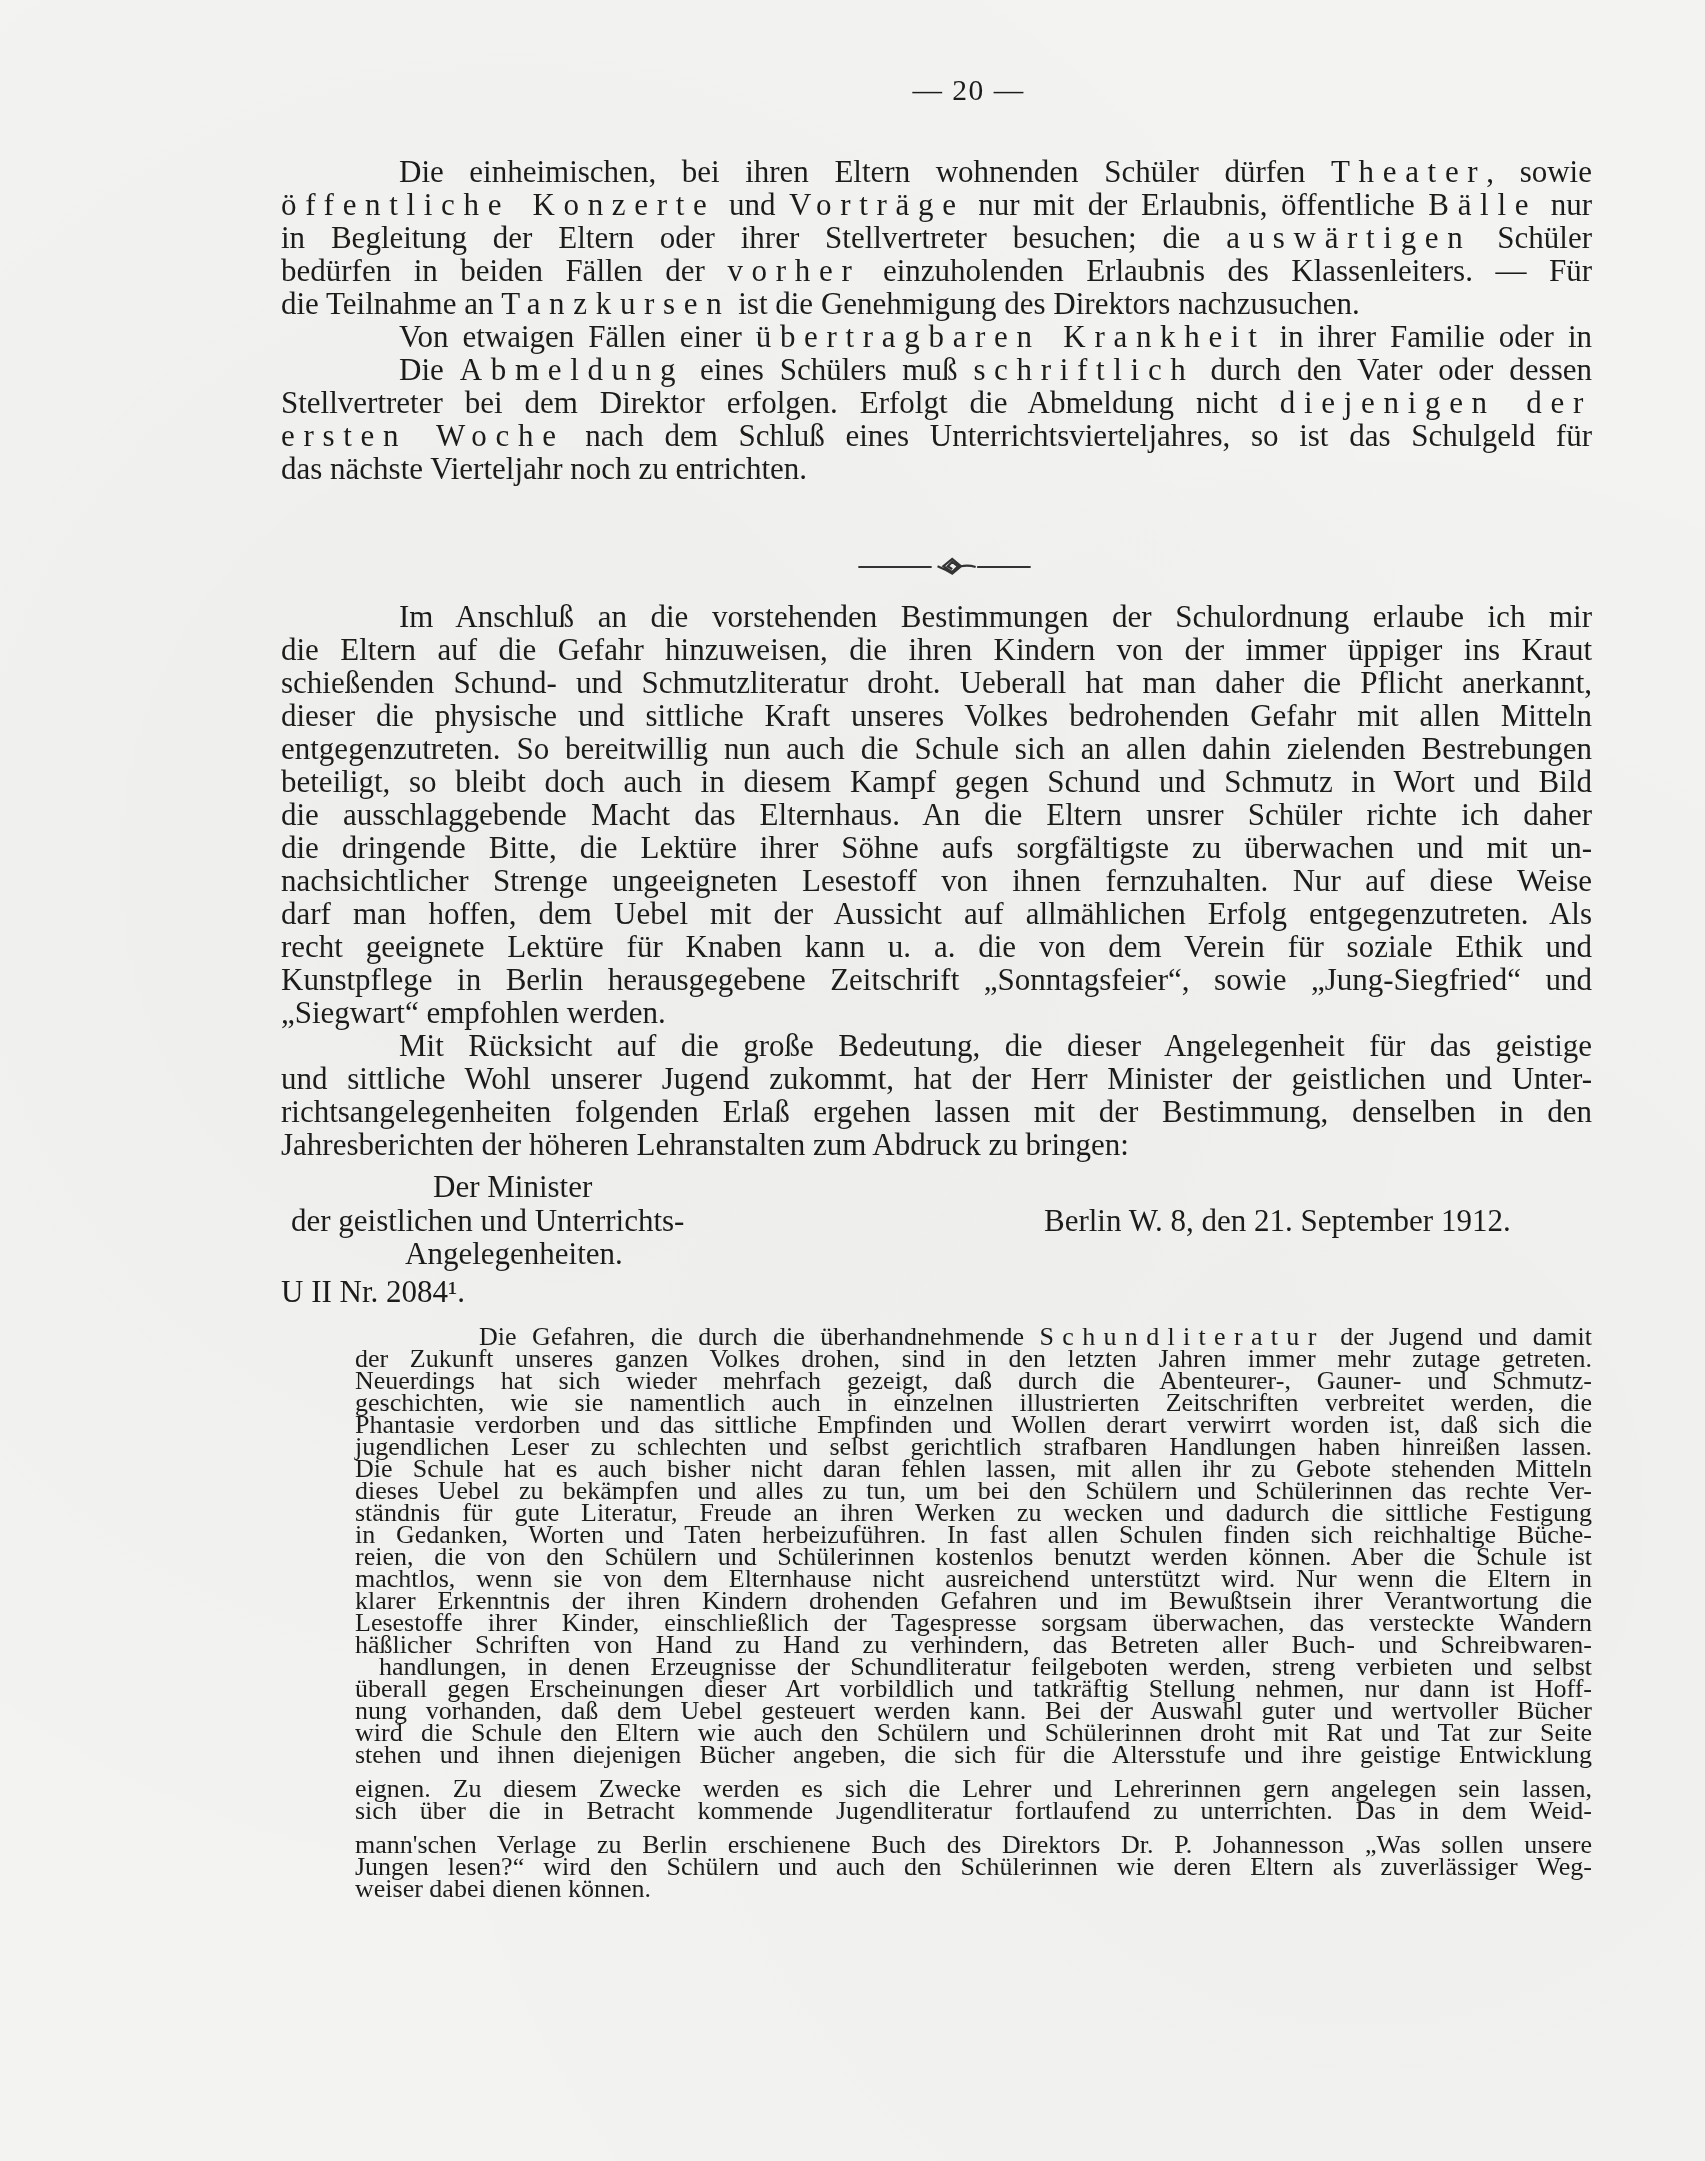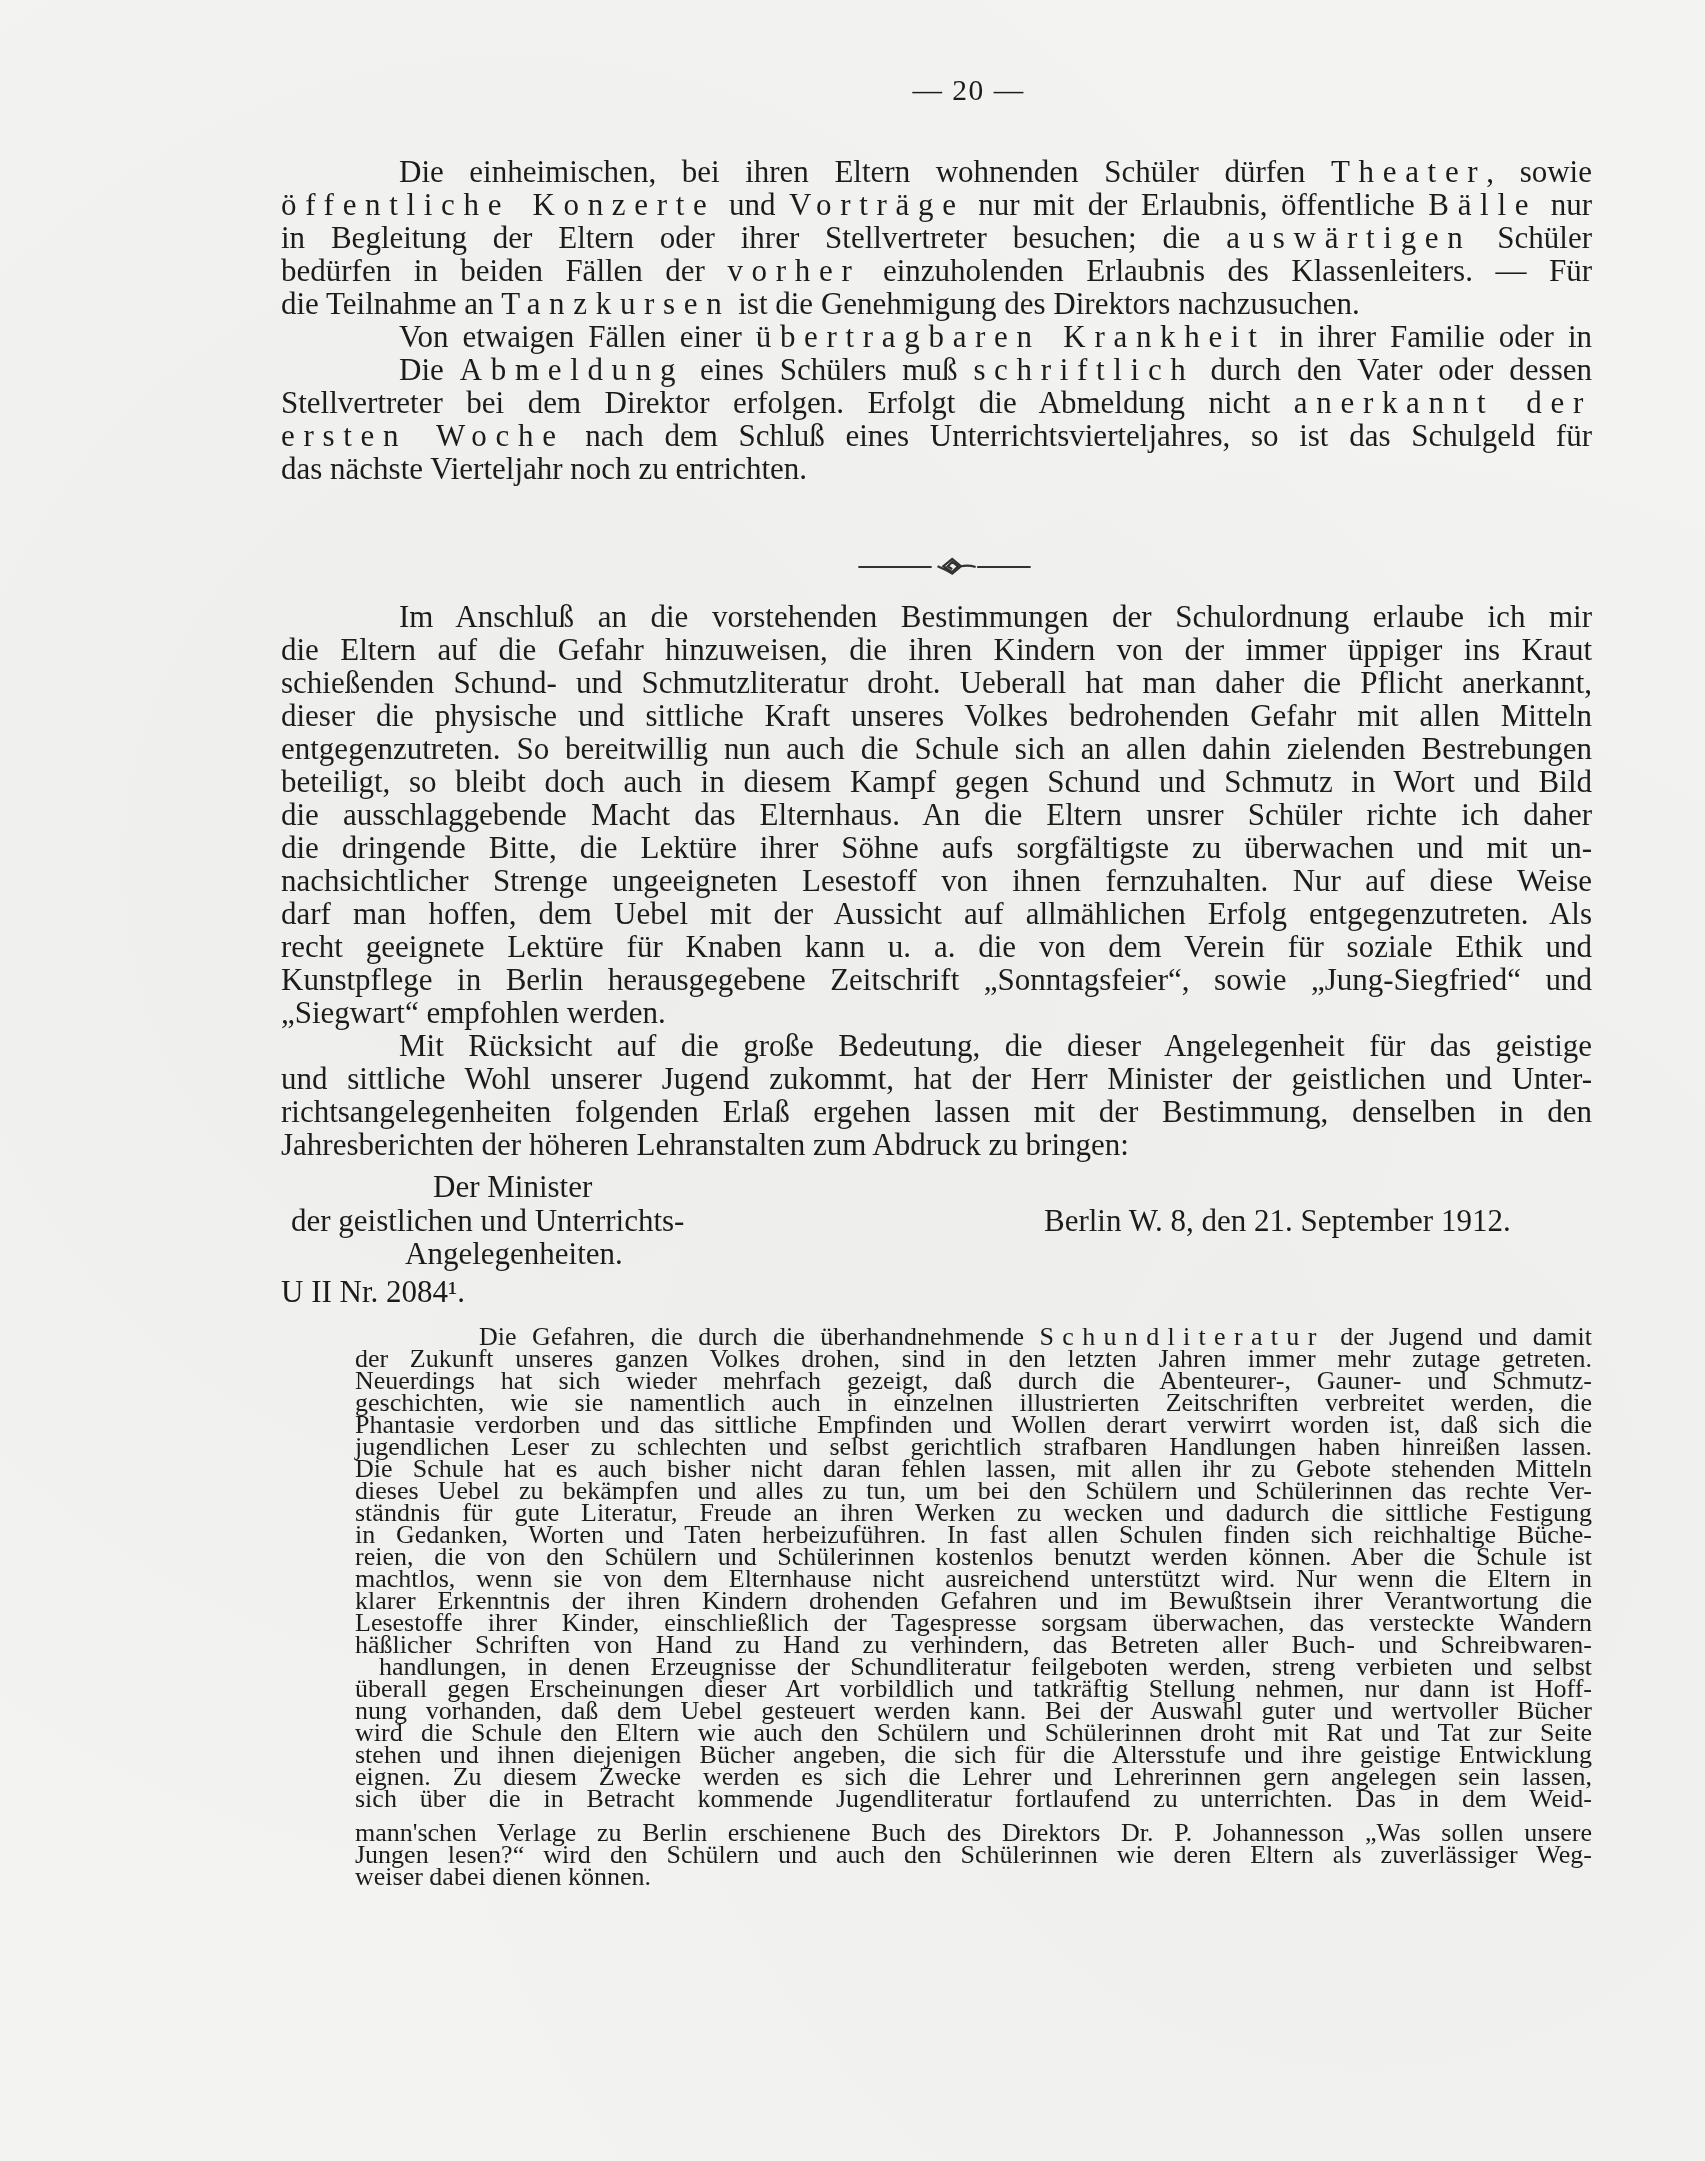--- a/index.html
+++ b/index.html
@@ -50,21 +50,21 @@
   <div class="pagenum">— 20 —</div>
 
   <div class="block main" style="top:155px;">
       <span class="line indent" style="display: block; width: auto;"><span>Die einheimischen, bei ihren Eltern  wohnenden Schüler dürfen </span><span class="sp">Theater</span><span>, sowie</span></span>
       <span class="line" style="display: block; width: auto;"><span class="sp">öffentliche Konzerte</span><span> und </span><span class="sp">Vorträge</span><span> nur mit der Erlaubnis, öffentliche </span><span class="sp">Bälle</span><span> nur</span></span>
       <span class="line" style="display: block; width: auto;"><span>in Begleitung der Eltern oder ihrer Stellvertreter besuchen; die </span><span class="sp">auswärtigen</span><span> Schüler</span></span>
       <span class="line" style="display: block; width: auto;"><span>bedürfen in beiden Fällen der </span><span class="sp">vorher</span><span> einzuholenden Erlaubnis des Klassenleiters. — Für</span></span>
       <span class="line last" style="display: block; width: auto;"><span>die Teilnahme an </span><span class="sp">Tanzkursen</span><span> ist die Genehmigung des Direktors nachzusuchen.</span></span>
       <span class="line indent" style="display: block; width: auto;"><span>Von etwaigen Fällen einer </span><span class="sp">übertragbaren Krankheit</span><span> in ihrer Familie oder in</span></span>
       <span class="line indent" style="display: block; width: auto;"><span>Die </span><span class="sp">Abmeldung</span><span> eines Schülers muß </span><span class="sp">schriftlich</span><span> durch den Vater oder dessen</span></span>
-      <span class="line" style="display: block; width: auto;"><span>Stellvertreter bei dem Direktor erfolgen.  Erfolgt die Abmeldung nicht </span><span class="sp">anerkannt der</span></span>
+      <span class="line" style="display: block; width: auto;"><span>Stellvertreter bei dem Direktor erfolgen.  Erfolgt die Abmeldung nicht </span><span class="sp">diejenigen der</span></span>
       <span class="line" style="display: block; width: auto;"><span class="sp">ersten Woche</span><span> nach dem Schluß eines Unterrichtsvierteljahres, so ist das Schulgeld für</span></span>
       <span class="line last" style="display: block; width: auto;"><span>das nächste Vierteljahr noch zu entrichten.</span></span>
     </div>
 
   <svg class="divider" viewBox="0 0 235 30">
     <line x1="0" y1="15" x2="100" y2="15" stroke="#333" stroke-width="2.5"></line>
     <g>
       <path d="M108 14 Q118 18 128 24 L140 14 L128 4 L116 14 L128 22 L136 14 L128 8 L122 14 L128 18" fill="none" stroke="#333" stroke-width="3"></path>
       <path d="M140 14 Q150 12 160 15" fill="none" stroke="#333" stroke-width="3"></path>
     </g>
@@ -111,20 +111,20 @@
       <span class="line" style="display: block; width: auto;"><span>reien, die von den Schülern und Schülerinnen kostenlos benutzt werden können.  Aber die Schule ist</span></span>
       <span class="line" style="display: block; width: auto;"><span>machtlos, wenn sie von dem Elternhause nicht ausreichend unterstützt wird.  Nur wenn die Eltern in</span></span>
       <span class="line" style="display: block; width: auto;"><span>klarer Erkenntnis der ihren Kindern drohenden Gefahren und im Bewußtsein ihrer Verantwortung die</span></span>
       <span class="line" style="display: block; width: auto;"><span>Lesestoffe ihrer Kinder, einschließlich der Tagespresse sorgsam überwachen, das versteckte Wandern</span></span>
       <span class="line" style="display: block; width: auto;"><span>häßlicher Schriften von Hand zu Hand zu verhindern, das Betreten aller Buch- und Schreibwaren-</span></span>
       <span class="line" style="display: block; width: auto; margin-left: 24px;"><span>handlungen, in denen Erzeugnisse der Schundliteratur feilgeboten werden, streng verbieten und selbst</span></span>
       <span class="line" style="display: block; width: auto;"><span>überall gegen Erscheinungen dieser Art vorbildlich und tatkräftig Stellung nehmen, nur dann ist Hoff-</span></span>
       <span class="line" style="display: block; width: auto;"><span>nung vorhanden, daß dem Uebel gesteuert werden kann.  Bei der Auswahl guter und wertvoller Bücher</span></span>
       <span class="line" style="display: block; width: auto;"><span>wird die Schule den Eltern wie auch den Schülern und Schülerinnen droht mit Rat und Tat zur Seite</span></span>
       <span class="line" style="display: block; width: auto;"><span>stehen und ihnen diejenigen Bücher angeben, die sich für die Altersstufe und ihre geistige Entwicklung</span></span>
-      <span class="line" style="display: block; width: auto;"><span>eignen.  Zu diesem Zwecke werden es sich die Lehrer und Lehrerinnen gern angelegen sein lassen,</span></span>
+      <span class="line" style="display: block; width: auto; margin-top: 12px;"><span>eignen.  Zu diesem Zwecke werden es sich die Lehrer und Lehrerinnen gern angelegen sein lassen,</span></span>
       <span class="line" style="display: block; width: auto;"><span>sich über die in Betracht kommende Jugendliteratur fortlaufend zu unterrichten.  Das in dem Weid-</span></span>
       <span class="line" style="display: block; width: auto; margin-top: 12px;"><span>mann'schen Verlage zu Berlin erschienene Buch des Direktors Dr. P. Johannesson „Was sollen unsere</span></span>
       <span class="line" style="display: block; width: auto;"><span>Jungen lesen?“ wird den Schülern und auch den Schülerinnen wie deren Eltern als zuverlässiger Weg-</span></span>
       <span class="line last" style="display: block; width: auto;"><span>weiser dabei dienen können.</span></span>
     </div>
 </div>
 
 
 </body></html>

